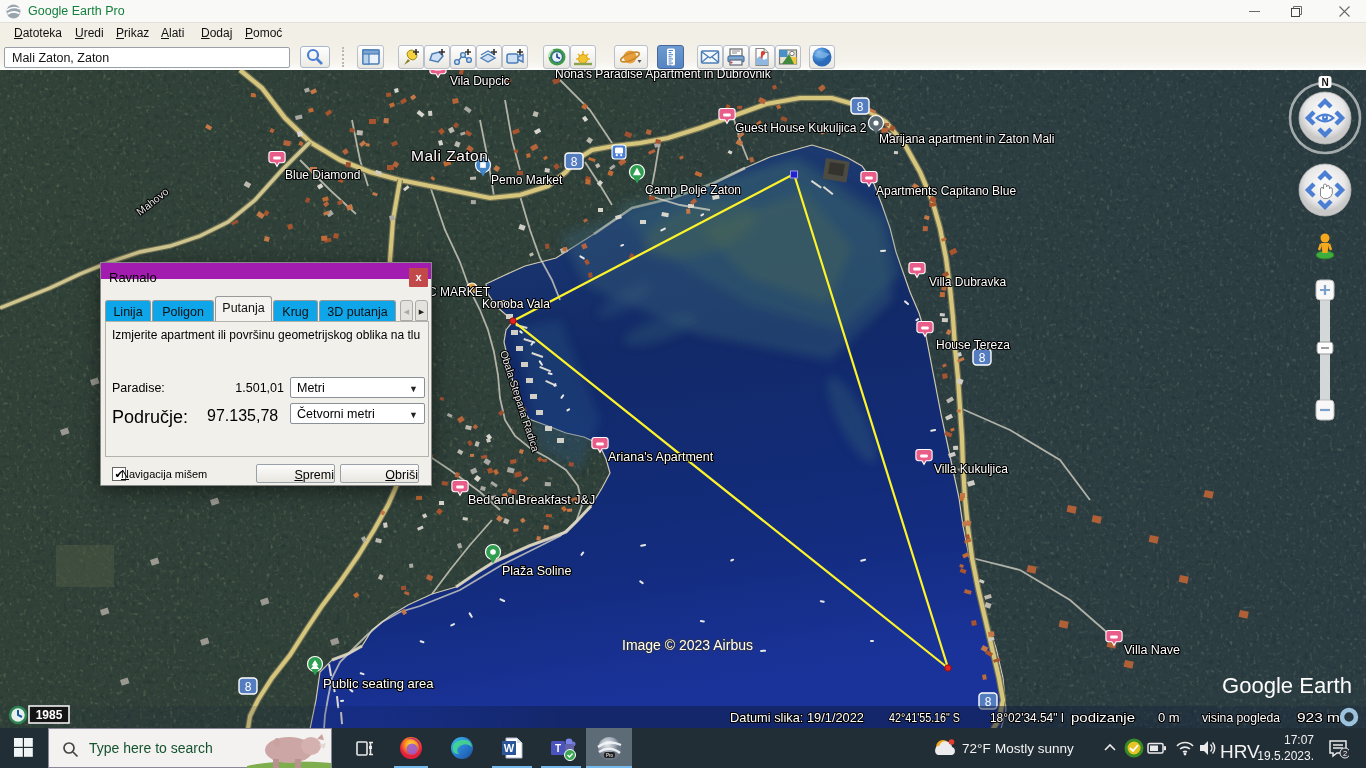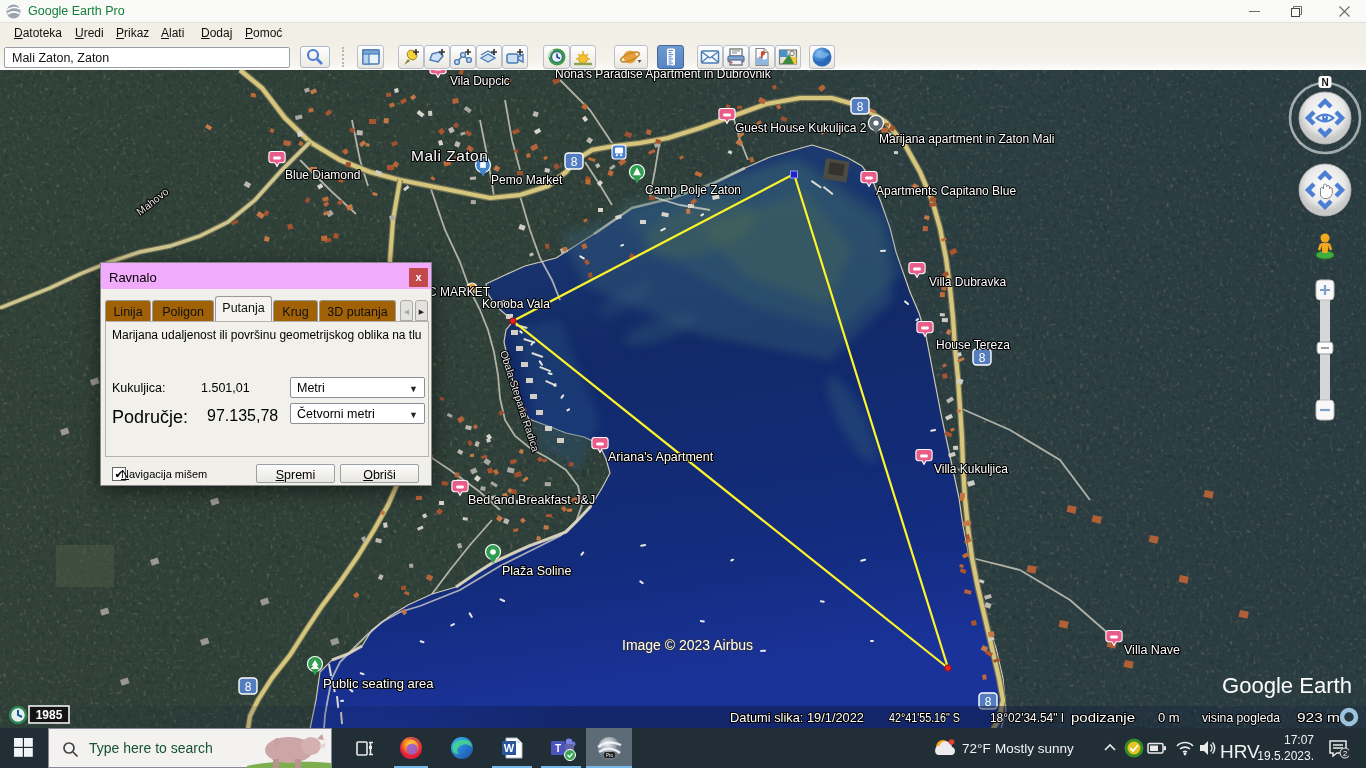--- a/index.html
+++ b/index.html
@@ -10,31 +10,31 @@
 #menubar {position:absolute;left:0;top:23px;width:1366px;height:21px;background:#f2efe6;font-size:12px;color:#111}
 #menubar span {position:absolute;top:3px}
 #toolrow {position:absolute;left:0;top:44px;width:1366px;height:26px;background:linear-gradient(#f2efe6,#f5f3ec 70%,#fdfdfc)}
 #searchinput {position:absolute;left:4px;top:3px;width:286px;height:21px;background:#fff;border:1px solid #9aa0a8;border-radius:2px;font-size:12.5px;color:#111;padding:3px 0 0 7px}
 #searchbtn {position:absolute;left:300px;top:2px;width:30px;height:22px;background:linear-gradient(#ffffff,#eceae2);border:1px solid #a8b8cc;border-radius:3px}
 .tbtn {position:absolute;top:1px;height:24px;border-radius:3px;display:flex;align-items:center;justify-content:center}
 #dots {position:absolute;left:342px;top:3px;width:3px;height:20px;border-left:2px dotted #b8b8b0}
 #map {position:absolute;left:0;top:70px}
 #navc {position:absolute;left:1280px;top:70px}
 #dlg {position:absolute;left:100px;top:262px;width:332px;height:224px;background:#f0efea;border:1px solid #888;box-shadow:0 5px 18px rgba(0,0,0,0.5)}
-#dlgtitle {position:absolute;left:0;top:0;width:100%;height:26px;background:#f0abfc;font-size:13px;color:#000;padding:7px 7px 0 8px}
+#dlgtitle {position:absolute;left:0;top:0;width:100%;height:16px;background:#a21caf;font-size:13px;color:#000;padding:7px 7px 0 8px}
 #dlgx {position:absolute;right:3px;top:5px;width:19px;height:19px;background:#c14949;color:#fff;font-size:11px;font-weight:700;text-align:center;line-height:18px;border-radius:1px}
 #dlgbody {position:absolute;left:0;top:29px;width:332px;height:195px}
-.tab {position:absolute;top:8px;height:21px;background:#a16207;border:1px solid #999;border-bottom:none;border-radius:3px 3px 0 0;text-align:center;font-size:12.5px;padding-top:4px;color:#111}
+.tab {position:absolute;top:8px;height:21px;background:#0ea5e9;border:1px solid #999;border-bottom:none;border-radius:3px 3px 0 0;text-align:center;font-size:12.5px;padding-top:4px;color:#111}
 .tab.sel {top:4px;height:25px;background:#f4f3ef;z-index:2}
 .tab.arr {padding-top:7px;font-size:7px;background:#e4e2dc;border:1px solid #aaa}
 #grp {position:absolute;left:4px;top:29px;width:324px;height:136px;border:1px solid #b5b2aa;background:#f1f0eb}
 .combo {position:absolute;left:184px;width:135px;height:21px;background:#fff;border:1px solid #8a9097;border-radius:2px;font-size:12.5px;padding:3px 16px 0 6px}
 .carr {position:absolute;right:6px;top:6px;font-size:9px;color:#222}
 #chk {position:absolute;left:11px;top:175px;width:14px;height:14px;background:#fff;border:1px solid #666;font-size:11px;line-height:13px;text-align:center}
-.dbtn {position:absolute;top:172px;width:79px;height:19px;background:linear-gradient(#fcfcfb,#e8e6df);border:1px solid #9aa0a8;border-radius:2px;text-align:center;font-size:12.5px;padding-top:3px}
+.dbtn {position:absolute;top:172px;width:79px;height:19px;background:linear-gradient(#fcfcfb,#e8e6df);border:1px solid #9aa0a8;border-radius:2px;text-align:right;font-size:12.5px;padding-top:3px}
 #taskbar {position:absolute;left:0;top:728px;width:1366px;height:40px;background:#222e36}
 #winlogo {position:absolute;left:14px;top:10px}
 #searchbox {position:absolute;left:48px;top:0;width:284px;height:40px;background:#f3f2f1;border:1px solid #889}
 #searchbox span {position:absolute;left:40px;top:11px;font-size:14px;color:#14532d}
 .tvw {position:absolute;left:354px;top:9px}
 .ticon {position:absolute;top:7px}
 #gecell {position:absolute;left:586px;top:0;width:46px;height:40px;background:#5c6b76}
 .tline {position:absolute;top:766px;height:2px;background:#76b9ed;top:38px}
 .tw {position:absolute;top:13px;font-size:13.5px;color:#f2f2f2}
 .tri {position:absolute;top:10px}
@@ -866,23 +866,23 @@
  </div>
  <div id="dlgbody">
   <div class="tab" style="left:4px;width:46px">Linija</div>
   <div class="tab" style="left:51px;width:62px">Poligon</div>
   <div class="tab sel" style="left:114px;width:57px">Putanja</div>
   <div class="tab" style="left:172px;width:45px">Krug</div>
   <div class="tab" style="left:218px;width:77px">3D putanja</div>
   <div class="tab arr" style="left:299px;width:13px;color:#aaa">◀</div>
   <div class="tab arr" style="left:314px;width:13px;color:#222">▶</div>
   <div id="grp">
-    <div style="position:absolute;left:6px;top:6px;font-size:12px;white-space:nowrap">Marijana udaljenost ili površinu geometrijskog oblika na tlu</div>
-    <div style="position:absolute;left:6px;top:59px;font-size:12.5px">Kukuljica:</div>
-    <div style="position:absolute;left:95px;top:59px;width:83px;text-align:left;font-size:12.5px">1.501,01</div>
+    <div style="position:absolute;left:6px;top:6px;font-size:12px;white-space:nowrap">Izmjerite apartment ili površinu geometrijskog oblika na tlu</div>
+    <div style="position:absolute;left:6px;top:59px;font-size:12.5px">Paradise:</div>
+    <div style="position:absolute;left:95px;top:59px;width:83px;text-align:right;font-size:12.5px">1.501,01</div>
     <div class="combo" style="top:55px"><span>Metri</span><div class="carr">▼</div></div>
     <div style="position:absolute;left:6px;top:85px;font-size:18px">Područje:</div>
     <div style="position:absolute;left:101px;top:85px;width:83px;font-size:16px">97.135,78</div>
     <div class="combo" style="top:81px"><span>Četvorni metri</span><div class="carr">▼</div></div>
   </div>
   <div id="chk">✔</div>
   <div style="position:absolute;left:20px;top:176px;font-size:11px"><u>N</u>avigacija mišem</div>
   <div class="dbtn" style="left:155px"><u>S</u>premi</div>
   <div class="dbtn" style="left:239px"><u>O</u>briši</div>
  </div>

